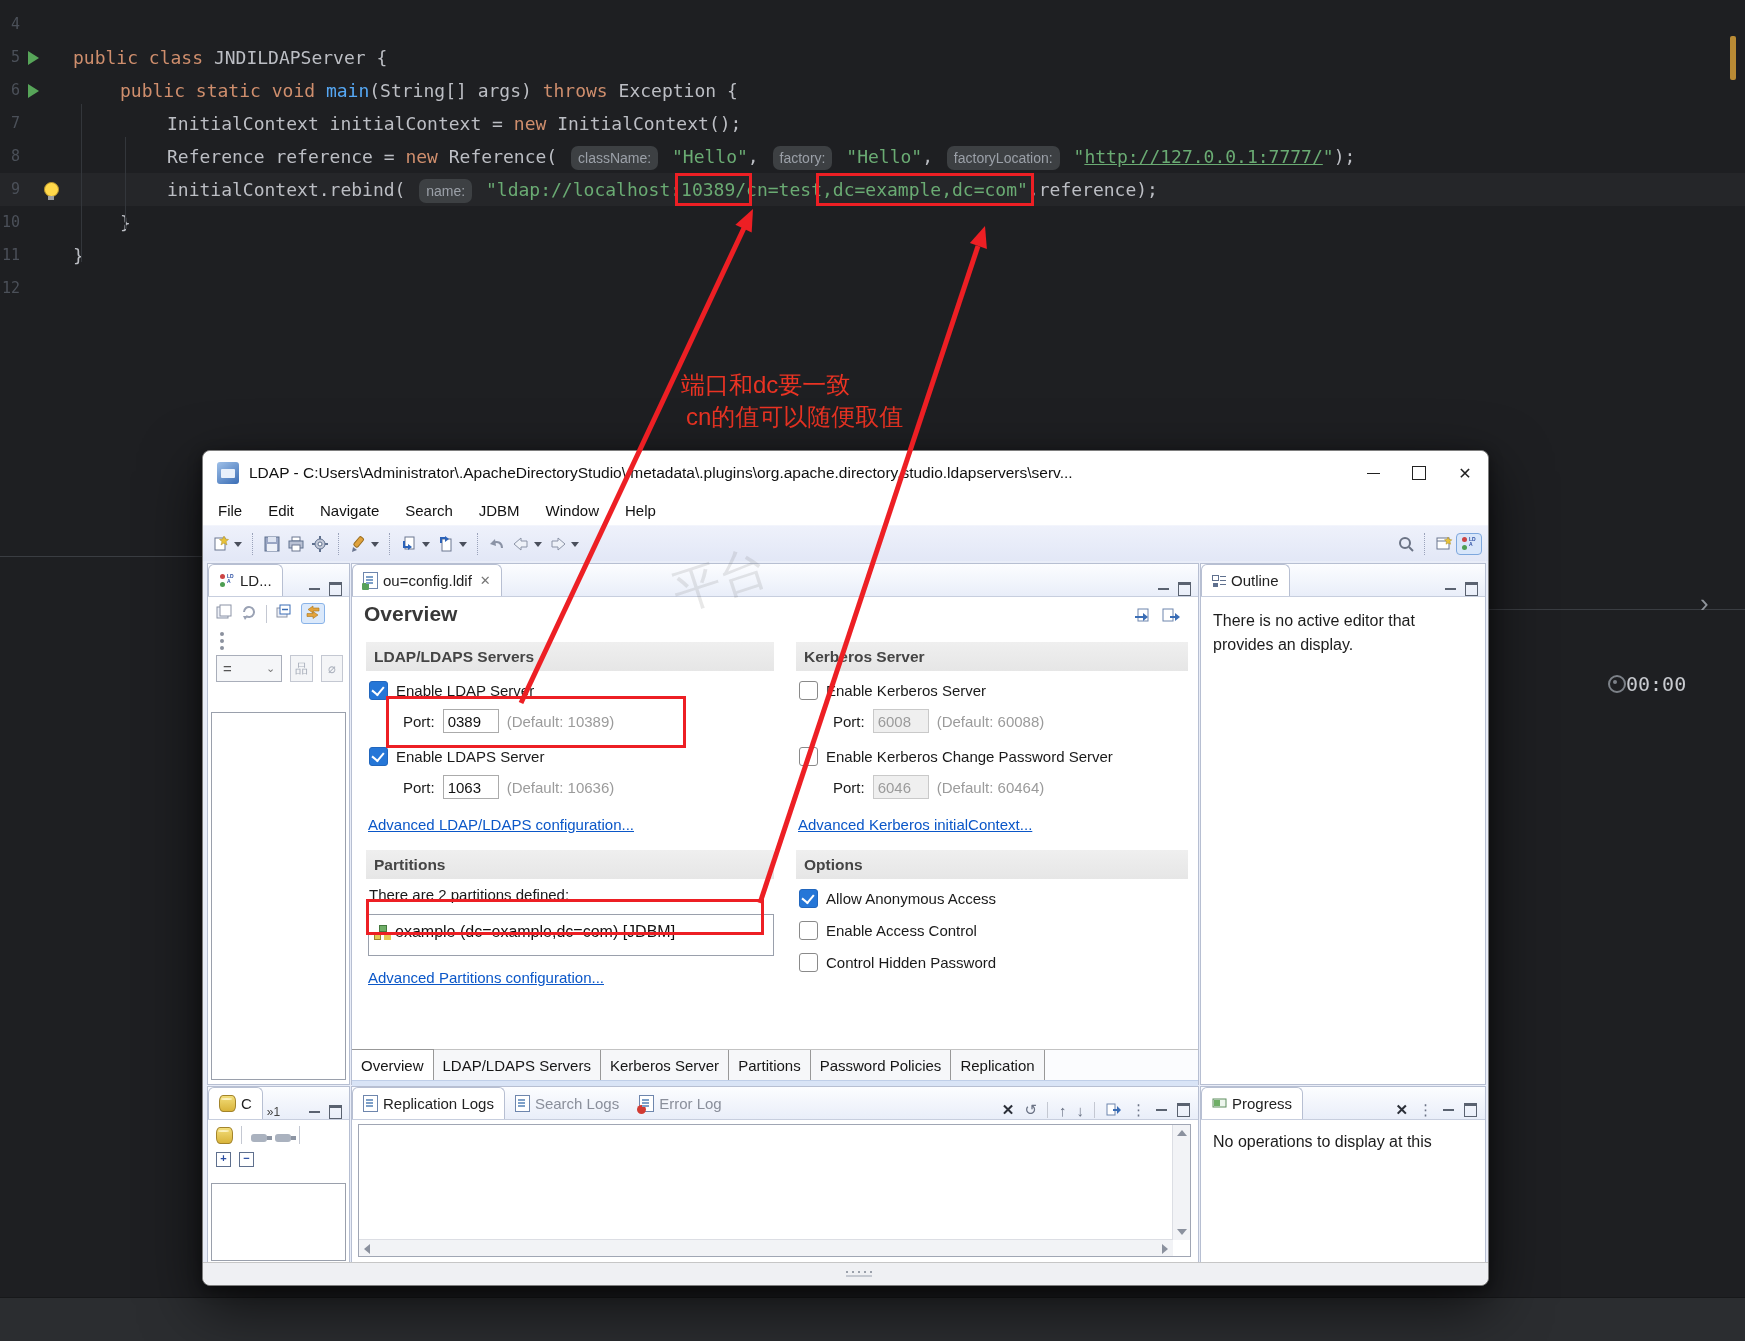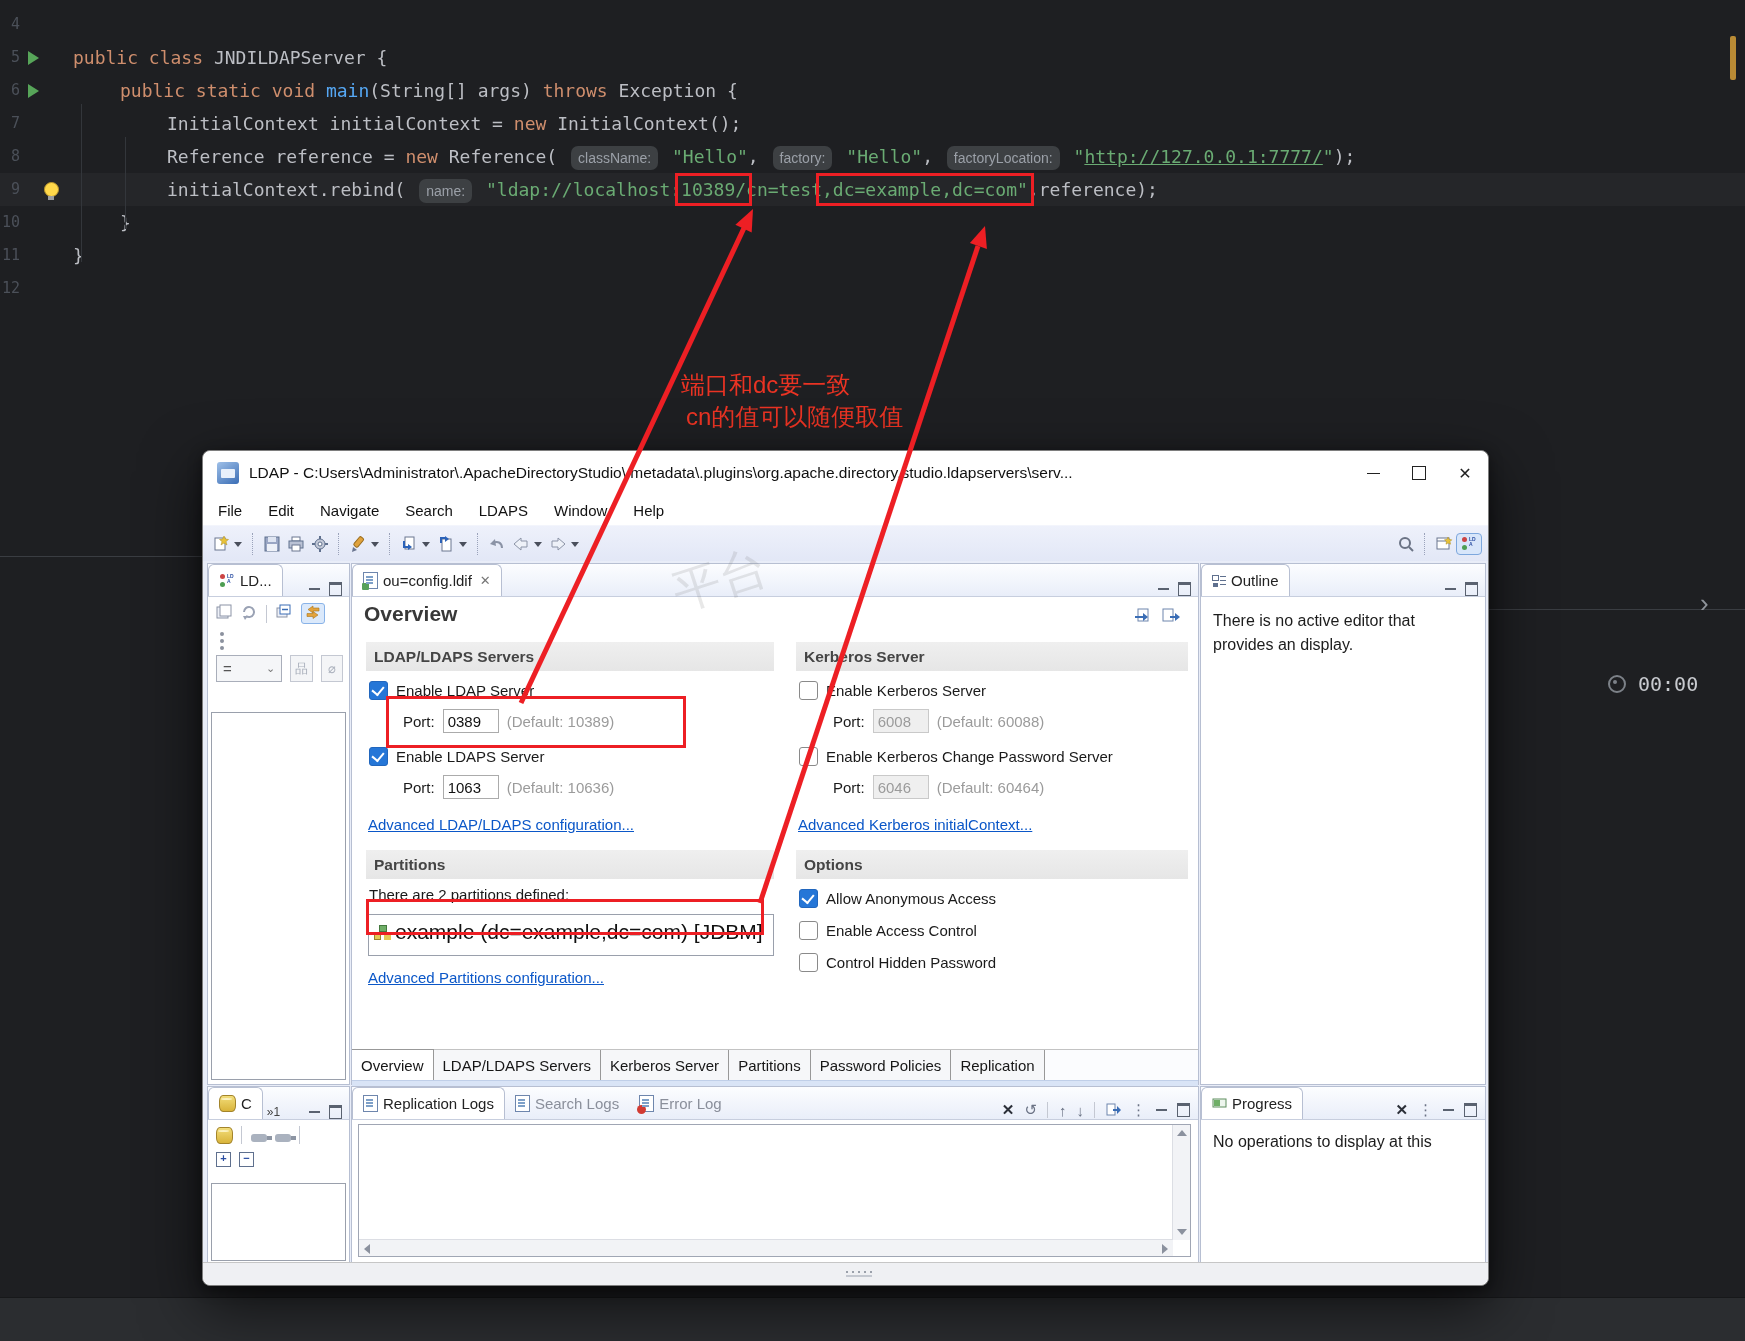--- a/index.html
+++ b/index.html
@@ -21,21 +21,21 @@
   .ctext{flex:1;}
   .c-kw{color:#cf8e6d;} .c-id{color:#bcbec4;} .c-pl{color:#bcbec4;}
   .c-str{color:#6aab73;} .c-url{color:#6aab73;text-decoration:underline;}
   .c-fn{color:#56a8f5;}
   .c-pill{display:inline-block;background:#3d4043;border-radius:7px;padding:0 7px;margin:0 3px;
           font-family:"Liberation Sans",sans-serif;font-size:14px;color:#9ba0a8;line-height:24px;
           vertical-align:middle;}
   .c-box{outline:3px solid #ed1f24;outline-offset:3px;}
   .iguide{position:absolute;width:1px;background:#33363b;}
   .orange-mark{position:absolute;right:9px;top:36px;width:6px;height:44px;background:#b98b35;border-radius:2px;}
-  .timer{position:absolute;left:1608px;top:672px;display:flex;align-items:center;gap:12px;color:#c8cacf;
+  .timer{position:absolute;left:1608px;top:672px;display:flex;align-items:center;color:#c8cacf;
          font-family:"DejaVu Sans Mono","Liberation Mono",monospace;font-size:20px;}
   .recdot{width:14px;height:14px;border:2px solid #7c8188;border-radius:50%;position:relative;}
   .recdot::after{content:"";position:absolute;left:3px;top:3px;width:4px;height:4px;border-radius:50%;background:#7c8188;}
   .divL{position:absolute;left:0;top:556px;width:202px;height:1px;background:#3a3d42;}
   .divR{position:absolute;left:1487px;top:609px;width:258px;height:1px;background:#3a3d42;}
   .chev{position:absolute;left:1700px;top:588px;color:#8f949b;font-size:26px;}
   .bstrip{position:absolute;left:0;top:1297px;width:100%;height:44px;background:#2b2d30;border-top:1px solid #17181a;}
 
   
   .cn-note{position:absolute;color:#ea3323;font-size:24px;line-height:30px;}
@@ -111,21 +111,21 @@
   .cb.on::after{content:"";position:absolute;left:4px;top:2px;width:6px;height:9px;border:solid #fff;
       border-width:0 2px 2px 0;transform:rotate(40deg);}
   .portrow{display:flex;align-items:center;gap:8px;height:32px;margin:3px 0 0 37px;}
   .pfield{min-width:46px;height:22px;border:1px solid #ababab;background:#fff;padding:0 4px;
           display:flex;align-items:center;font-size:15px;color:#111;}
   .pfield.dis{background:#efefef;color:#9b9b9b;border-color:#c9c9c9;}
   .defl{color:#9b9b9b;}
   .flink{color:#0b57c8;text-decoration:underline;font-size:15px;}
   .linkrow{margin:13px 0 0 2px;height:22px;}
   .plist{border:1px solid #9aa0ac;background:#fff;margin:6px 0 0 2px;padding:4px 0 10px 0;}
-  .prow{display:flex;align-items:center;gap:6px;height:26px;padding-left:5px;font-size:21px;color:#111;}
+  .prow{display:flex;align-items:center;gap:6px;height:26px;padding-left:5px;font-size:16px;color:#111;}
   .ic-part{width:15px;height:15px;position:relative;flex:0 0 15px;}
   .ic-part::before{content:"";position:absolute;left:5px;top:0;width:6px;height:5px;background:#6fae67;border:1px solid #44793f;}
   .ic-part::after{content:"";position:absolute;left:0;top:8px;width:5px;height:5px;background:#e4c954;border:1px solid #9b832c;
       box-shadow:10px 0 0 #e4c954,10px 0 0 0 #9b832c;}
   .ic-part.lock::before{background:#d9b43a;}
   .efoot{position:absolute;left:0;right:0;bottom:0;height:35px;}
   .ftabs{display:flex;height:30px;border-top:1px solid #c3c3c3;background:#fbfcfe;}
   .ftab{display:flex;align-items:center;padding:0 9px;font-size:15px;color:#161616;
         border-right:1px solid #989898;background:#f6f7f9;}
   .ftab.active{background:#fff;border-top:1px solid #989898;margin-top:-1px;}
@@ -206,21 +206,21 @@
       <span class="wbtn">
           <span class="gclose">✕</span>
         </span>
     </div>
 
     <div class="menubar">
       <span class="mitem">File</span>
       <span class="mitem">Edit</span>
       <span class="mitem">Navigate</span>
       <span class="mitem">Search</span>
-      <span class="mitem">LDAPS</span>
+      <span class="mitem">JDBM</span>
       <span class="mitem">Window</span>
       <span class="mitem">Help</span>
     </div>
 
     <div class="toolbar">
       <span class="ti">
         <svg width="18" height="18">
             <rect x="3" y="3" width="10" height="12" fill="#fff" stroke="#6b7690"></rect>
             <polygon points="12,1 13.5,4 16.5,4.5 14,6.5 15,10 12,8 9,10 10,6.5 7.5,4.5 10.5,4" fill="#e8c23a" stroke="#a98b1e" stroke-width="0.5"></polygon>
           </svg>

